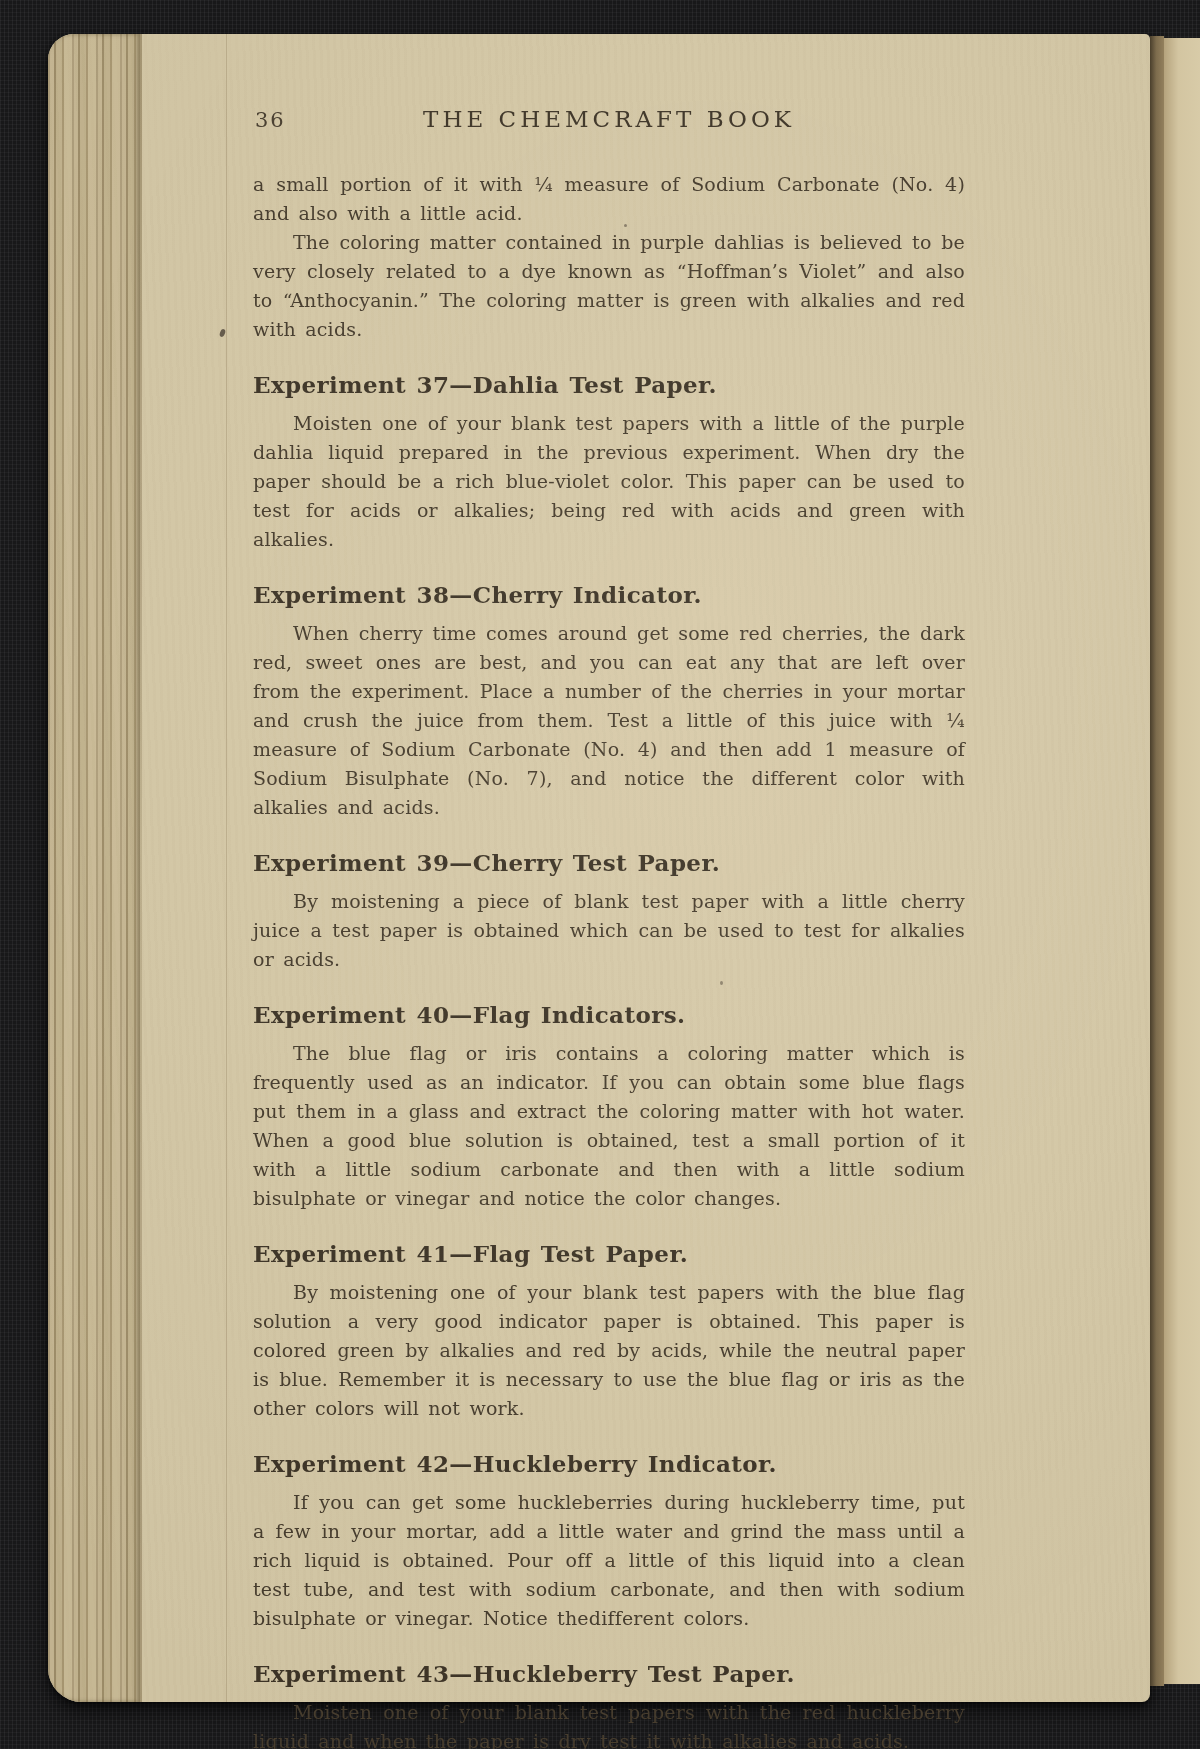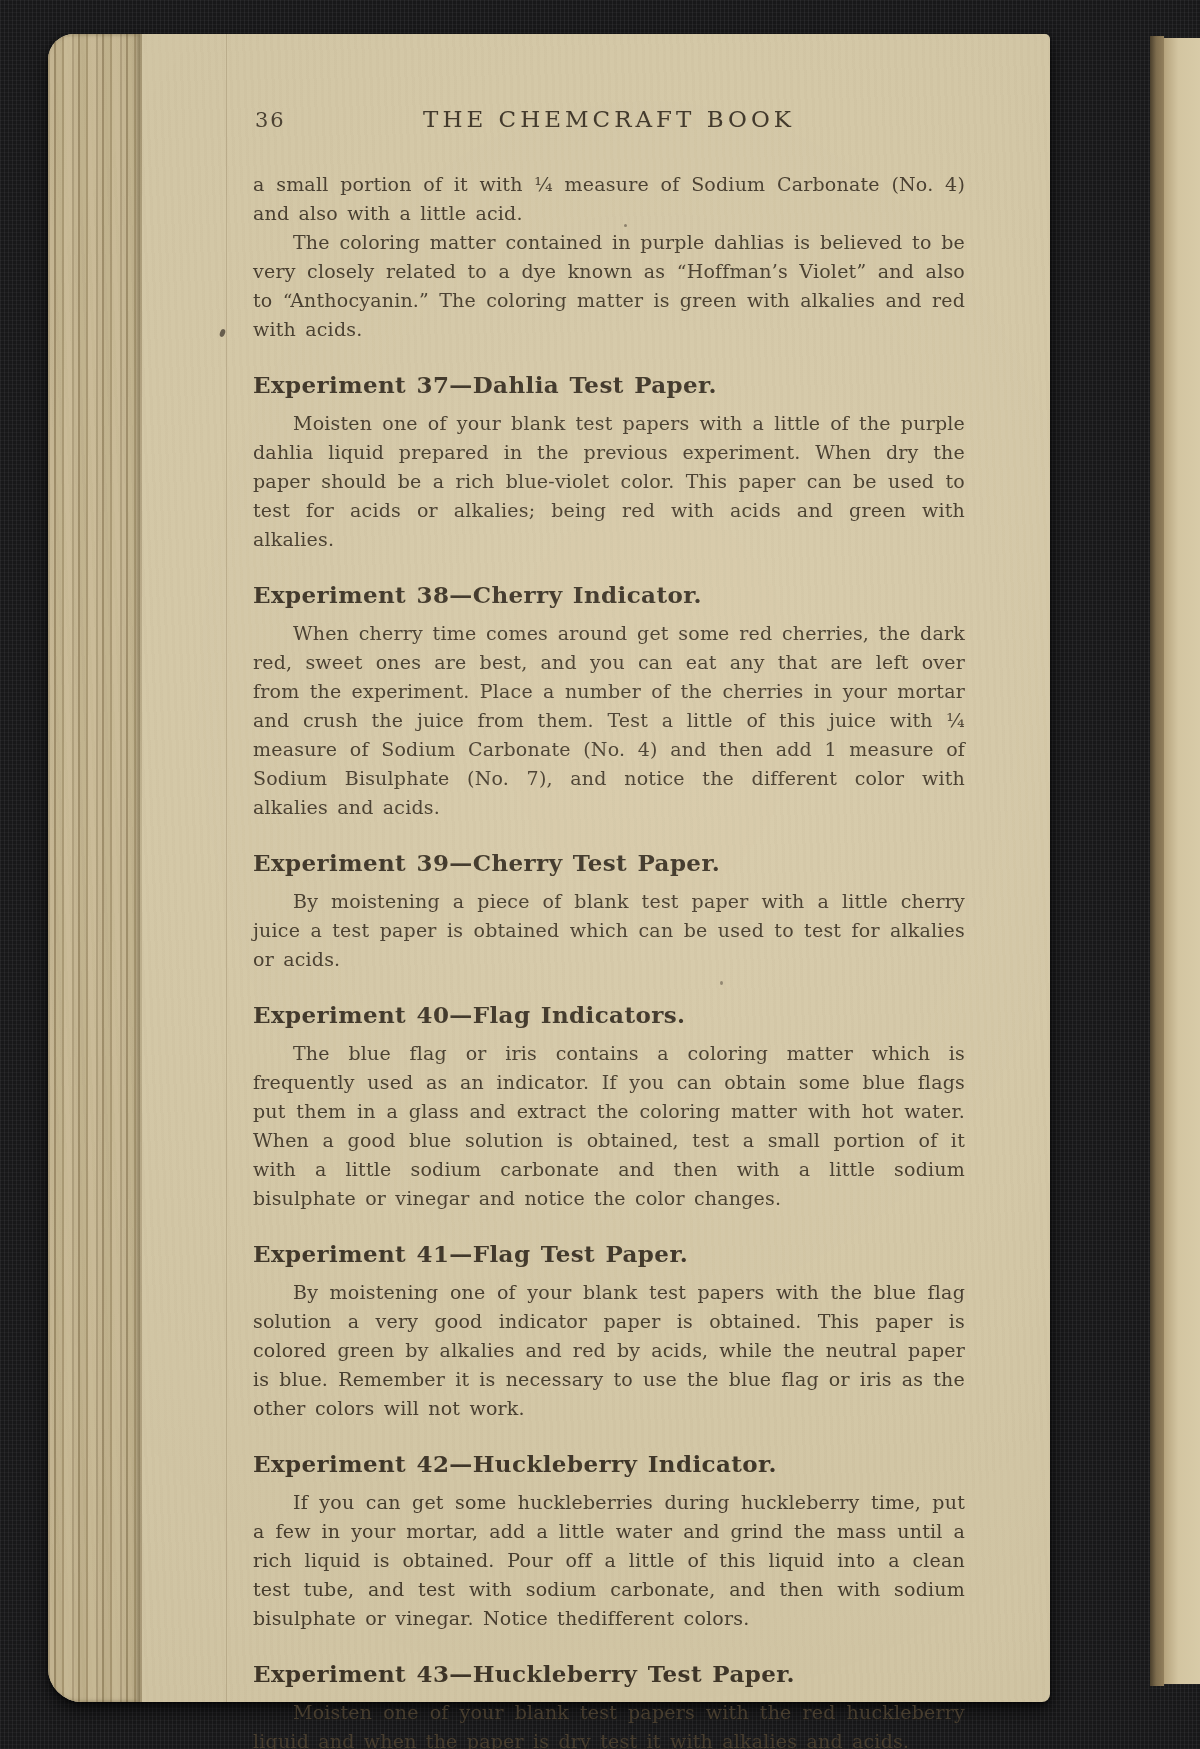--- a/index.html
+++ b/index.html
@@ -7,21 +7,21 @@
     width:1200px;height:1749px;position:relative;overflow:hidden;
     background-color:#1d1d1f;
     background-image:
       repeating-linear-gradient(0deg, rgba(255,255,255,0.035) 0 1px, transparent 1px 4px),
       repeating-linear-gradient(90deg, rgba(255,255,255,0.03) 0 1px, rgba(0,0,0,0.18) 1px 4px);
     font-family:"DejaVu Serif", serif;
   }
 
   
   .book-page{
-    position:absolute;left:48px;top:34px;width:1002px;height:1668px;
+    position:absolute;left:48px;top:34px;width:1102px;height:1668px;
     background:linear-gradient(103deg,#c9bb98 0%,#d5c8a6 9%,#dcd0b0 26%,#dace ac 55%,#d9ccaa 55%,#d5c7a3 88%,#cfc09b 100%);
     background-color:#d8cba9;
     border-radius:26px 5px 8px 34px;
     box-shadow:0 8px 18px rgba(0,0,0,0.6), 0 2px 4px rgba(0,0,0,0.5);
   }
   
   .book-page::after{
     content:"";position:absolute;inset:0;border-radius:inherit;pointer-events:none;
     background:
       radial-gradient(ellipse 900px 1200px at 60% 40%, rgba(255,255,255,0.05), rgba(0,0,0,0.04)),

